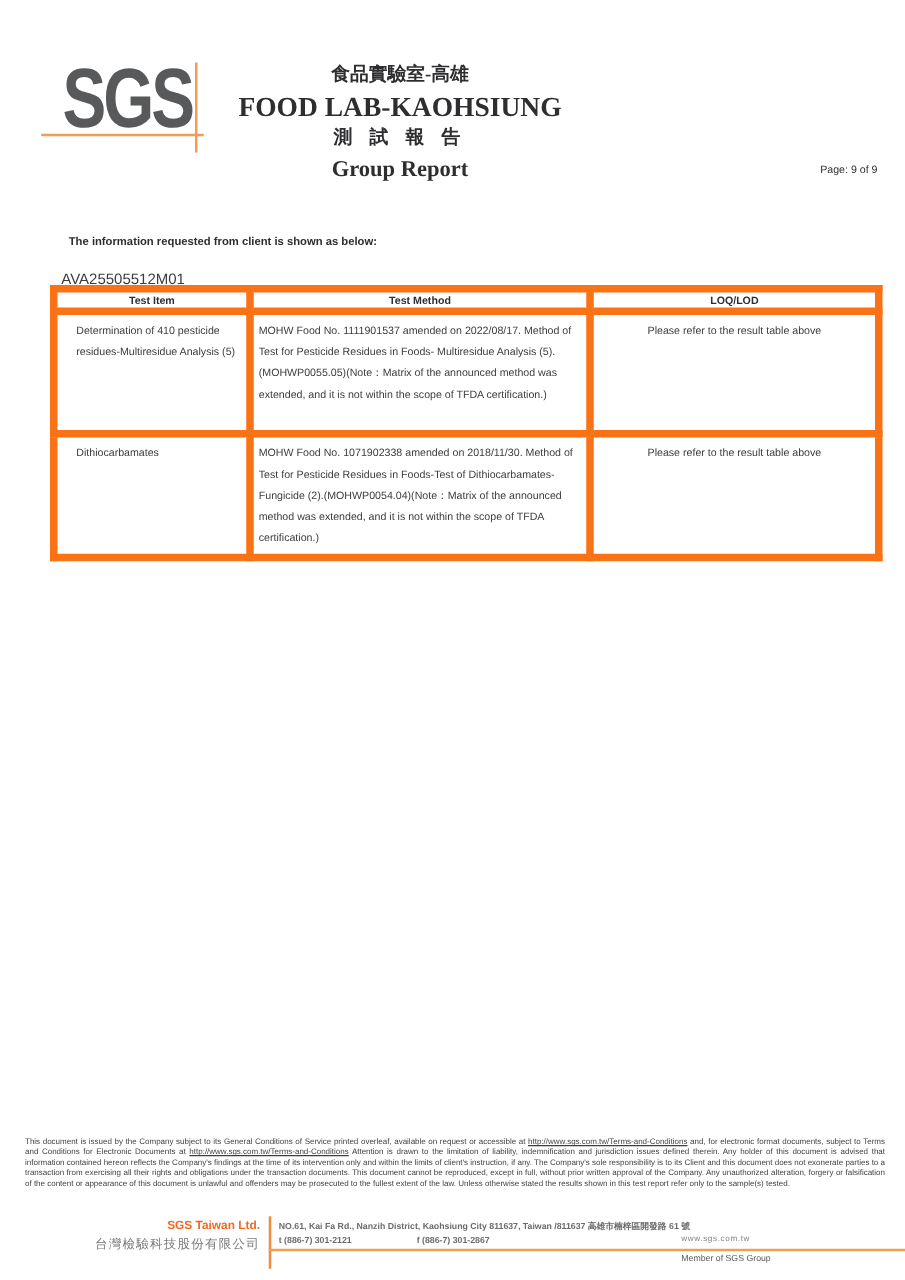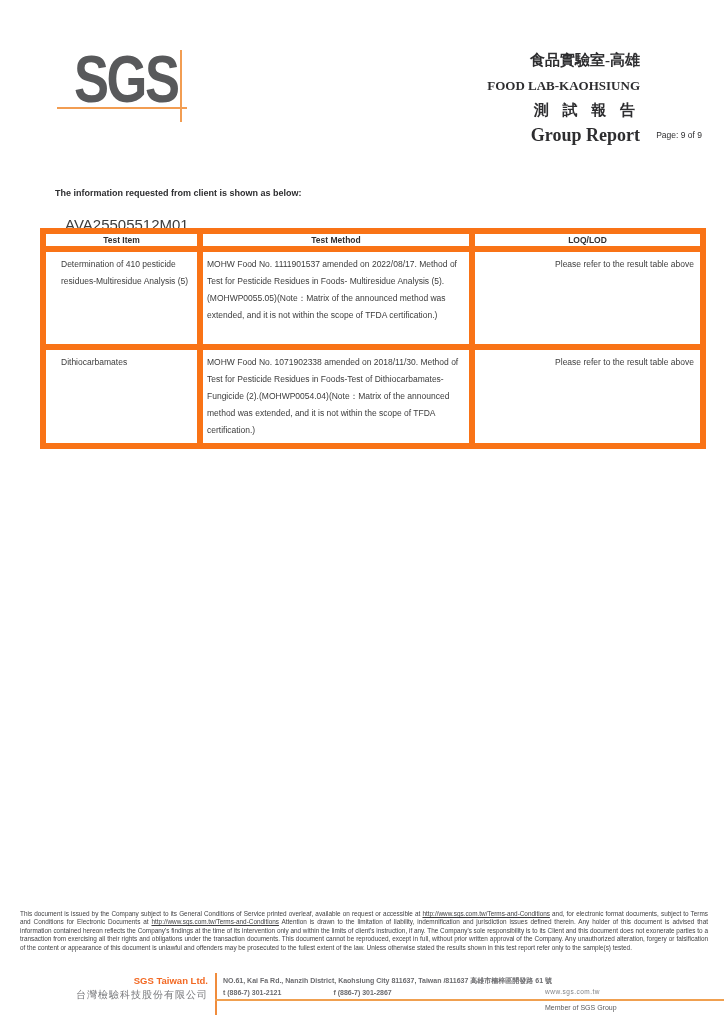--- a/index.html
+++ b/index.html
@@ -8,61 +8,61 @@
     position: relative;
     width: 724px;
     height: 1024px;
     background: #ffffff;
     font-family: "Liberation Sans", "DejaVu Sans", sans-serif;
     color: #3c3c3c;
     overflow: hidden;
   }
 
   
-  .logo { position: absolute; left: 0; top: 40; width: 200px; height: 100px; margin-left: 24px; }
+  .logo { position: absolute; left: 0; top: 40; width: 200px; height: 100px; }
   .logo-text {
     position: absolute; left: 50px; top: 52px;
     font-family: "Liberation Sans", sans-serif;
     font-weight: 800;
     font-size: 64px;
     line-height: 56px;
     letter-spacing: -3px;
     color: #58595b;
     transform: scale(0.82, 1.05);
     transform-origin: left bottom;
   }
   .logo-hline { position: absolute; left: 33px; top: 107px; width: 130px; height: 2px; background: #f29d52; }
   .logo-vline { position: absolute; left: 156px; top: 50px; width: 2px; height: 72px; background: #f29d52; }
 
   
-  .titles { position: absolute; left: 0; top: 48px; width: 640px; text-align: right; color: #2e2e30; }
+  .titles { position: absolute; left: 0; top: 48px; width: 640px; text-align: center; color: #2e2e30; }
   .t-zh1 { font-family: "Liberation Serif", "DejaVu Serif", serif; font-weight: bold; font-size: 15px; line-height: 25px; }
-  .t-en1 { font-family: "Liberation Serif", "DejaVu Serif", serif; font-weight: bold; font-size: 13px; line-height: 25px; }
+  .t-en1 { font-family: "Liberation Serif", "DejaVu Serif", serif; font-weight: bold; font-size: 22px; line-height: 25px; }
   .t-zh2 { font-family: "Liberation Serif", "DejaVu Serif", serif; font-weight: bold; font-size: 15px; line-height: 25px; letter-spacing: 5px; }
   .t-en2 { font-family: "Liberation Serif", "DejaVu Serif", serif; font-weight: bold; font-size: 18px; line-height: 25px; }
   .page-num { position: absolute; right: 22px; top: 130px; font-size: 8.5px; color: #2e2e30; }
 
   
   .intro { position: absolute; left: 55px; top: 188px; font-size: 9px; font-weight: bold; color: #2e2e30; }
-  .sample-id { position: absolute; left: 65px; top: 216px; font-size: 15px; color: #3c3c3c; }
+  .sample-id { position: absolute; left: 49px; top: 216px; font-size: 12px; color: #3c3c3c; }
 
   table.results {
     position: absolute; left: 40px; top: 228px; width: 660px;
     border-collapse: collapse; table-layout: fixed;
     font-size: 8.5px; color: #3c3c3c;
   }
   table.results th, table.results td { border: 6px solid #f97316; }
   table.results th {
     height: 18px; font-size: 8.5px; font-weight: bold;
     text-align: center; vertical-align: middle; color: #2e2e30;
   }
   table.results td { vertical-align: top; line-height: 17px; padding-top: 4px; }
   td.c1 { padding-left: 15px; padding-right: 8px; }
   td.c2 { padding-left: 4px; padding-right: 4px; }
-  td.c3 { text-align: right; padding-left: 6px; padding-right: 6px; }
+  td.c3 { text-align: center; padding-left: 6px; padding-right: 6px; }
   tr.row1 { height: 98px; }
   tr.row2 { height: 99px; }
 
   
   .disclaimer {
     position: absolute; left: 20px; top: 910px; width: 688px;
     font-size: 6.4px; line-height: 1.32; text-align: justify; color: #3f3f41;
   }
   .disclaimer a { color: #3f3f41; text-decoration: underline; }
 

